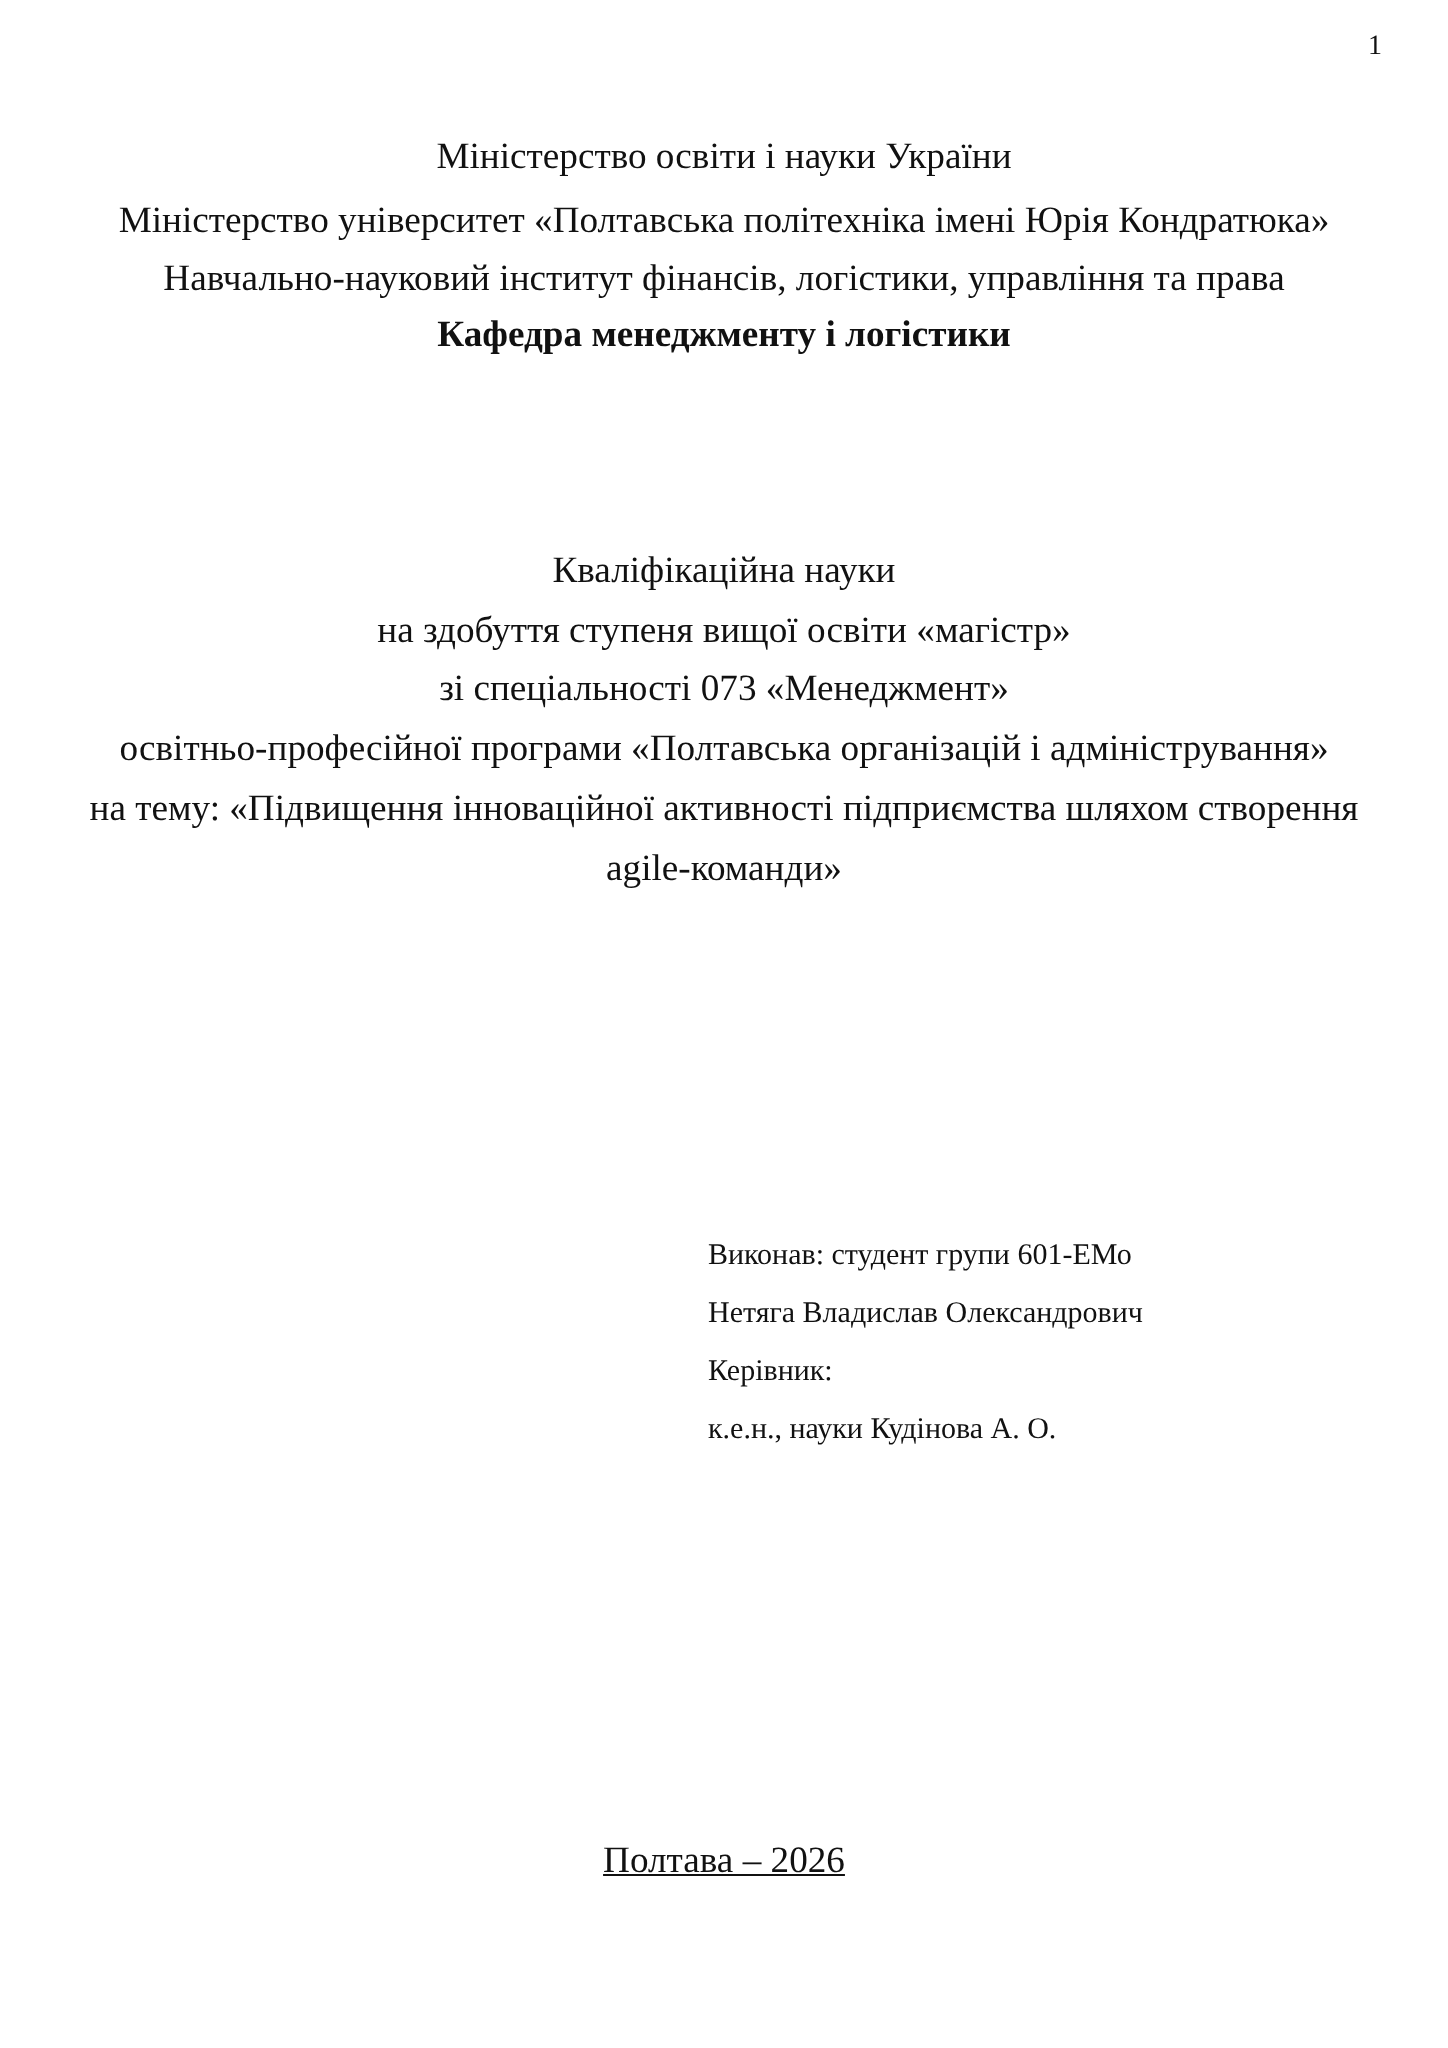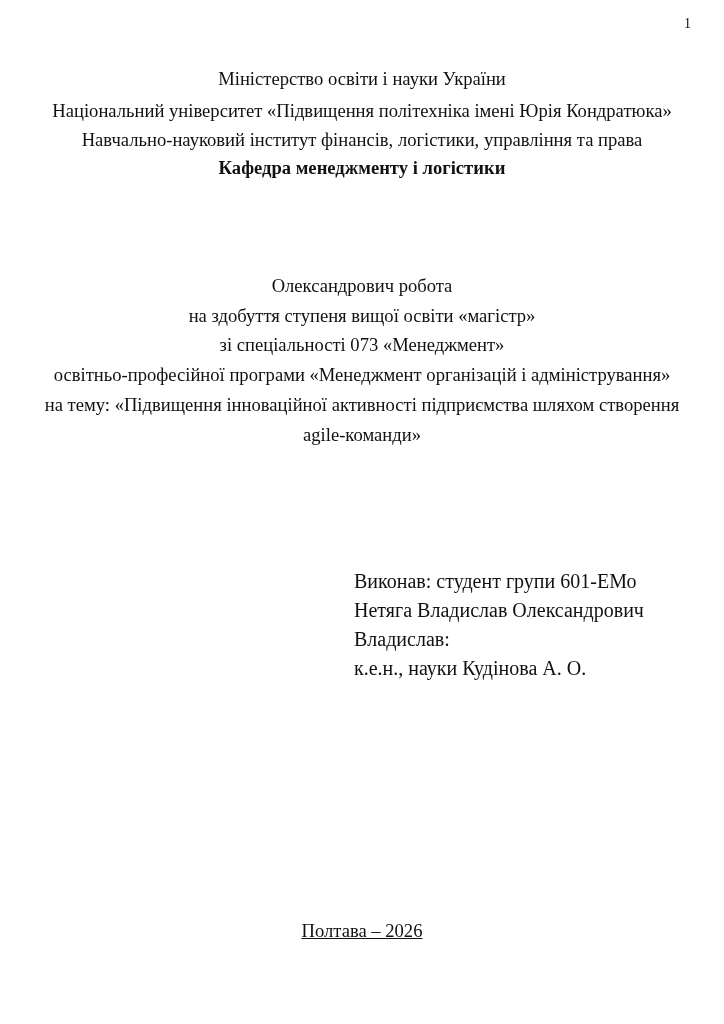--- a/index.html
+++ b/index.html
@@ -26,49 +26,50 @@
       left: 0;
       width: 724px;
       text-align: center;
       font-size: 18.6px;
       line-height: 22px;
       white-space: nowrap;
     }
     .block-right {
       position: absolute;
       left: 354px;
-      font-size: 20px;
+      font-size: 15px;
       line-height: 22px;
       white-space: nowrap;
+      margin-top: 47px;
     }
     .underline {
       text-underline-offset: 3px;
     }
   </style>
 </head>
 <body>
 
 <div class="page-number">1</div>
 
 <div>
   <div class="line" style="top:68px;">Міністерство освіти і науки України</div>
-  <div class="line" style="top:100px;">Національний університет «Підвищення політехніка імені Юрія Кондратюка»</div>
+  <div class="line" style="top:100px;">Міністерство університет «Полтавська політехніка імені Юрія Кондратюка»</div>
   <div class="line" style="top:129px;">Навчально-науковий інститут фінансів, логістики, управління та права</div>
   <div class="line" style="top:157px;font-weight:bold;">Кафедра менеджменту і логістики</div>
 </div>
 
 <div>
-  <div class="line" style="top:275px;">Олександрович робота</div>
+  <div class="line" style="top:275px;">Кваліфікаційна науки</div>
   <div class="line" style="top:305px;">на здобуття ступеня вищої освіти «магістр»</div>
   <div class="line" style="top:334px;">зі спеціальності 073 «Менеджмент»</div>
-  <div class="line" style="top:364px;">освітньо-професійної програми «Менеджмент організацій і адміністрування»</div>
+  <div class="line" style="top:364px;">освітньо-професійної програми «Полтавська організацій і адміністрування»</div>
   <div class="line" style="top:394px;text-align:center;">на тему: «Підвищення інноваційної активності підприємства шляхом створення</div>
   <div class="line" style="top:424px;">agile-команди»</div>
 </div>
 
 <div>
   <div class="block-right" style="top:570px;">Виконав: студент групи 601-ЕМо</div>
   <div class="block-right underline" style="top:599px;">Нетяга Владислав Олександрович</div>
-  <div class="block-right" style="top:628px;">Владислав:</div>
+  <div class="block-right" style="top:628px;">Керівник:</div>
   <div class="block-right underline" style="top:657px;">к.е.н., науки Кудінова А. О.</div>
 </div>
 
 <div class="line" style="top:920px;text-decoration:underline;">Полтава – 2026</div>
 
 </body></html>

